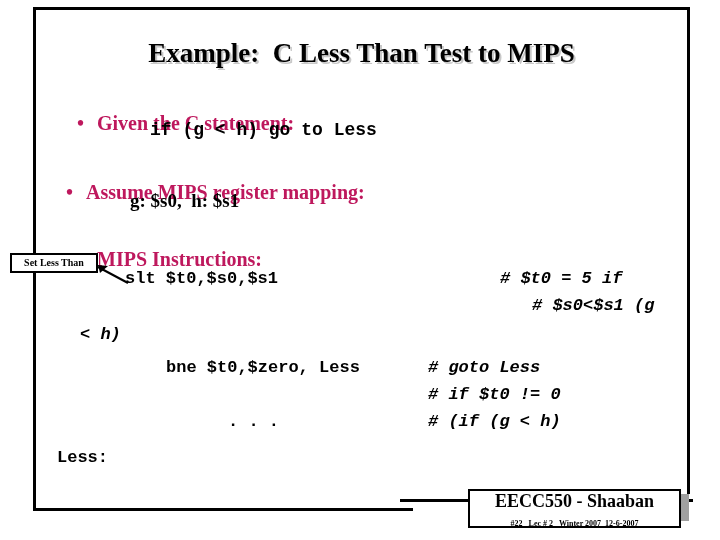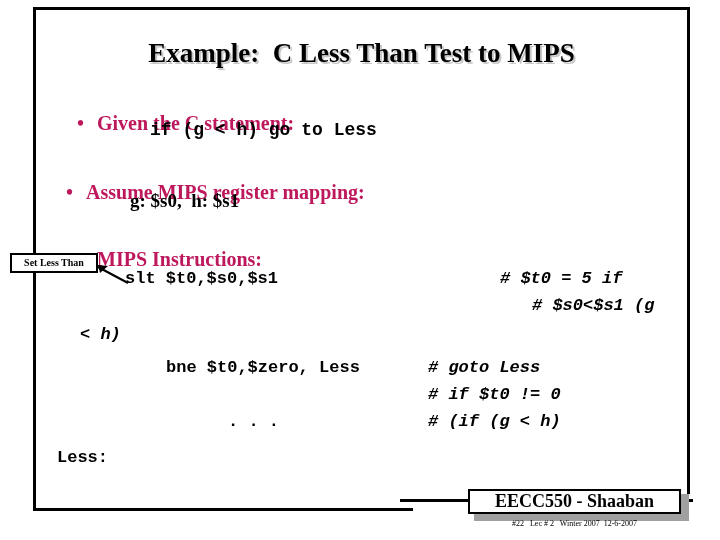--- a/index.html
+++ b/index.html
@@ -139,38 +139,38 @@
   }
   .footer-shadow {
     position: absolute;
     left: 474px; top: 494px;
     width: 215px; height: 27px;
     background: #a0a0a0;
   }
   .footer-box {
     position: absolute;
     left: 468px; top: 489px;
-    width: 213px; height: 25px;
+    width: 213px; height: 39px;
     border: 2px solid #000000;
     background: #ffffff;
     box-sizing: border-box;
     text-align: center;
     font-size: 18px;
     font-weight: bold;
     line-height: 21px;
     color: #000000;
     white-space: nowrap;
   }
   .footer-sub {
     position: absolute;
     left: 468px; top: 519px;
     width: 213px;
     text-align: center;
     font-size: 8px;
-    font-weight: normal;
+    font-weight: bold;
     color: #000000;
     white-space: pre;
   }
 </style>
 </head>
 <body>
 
 <div id="slide">
 
   <div class="frame-top"></div>

